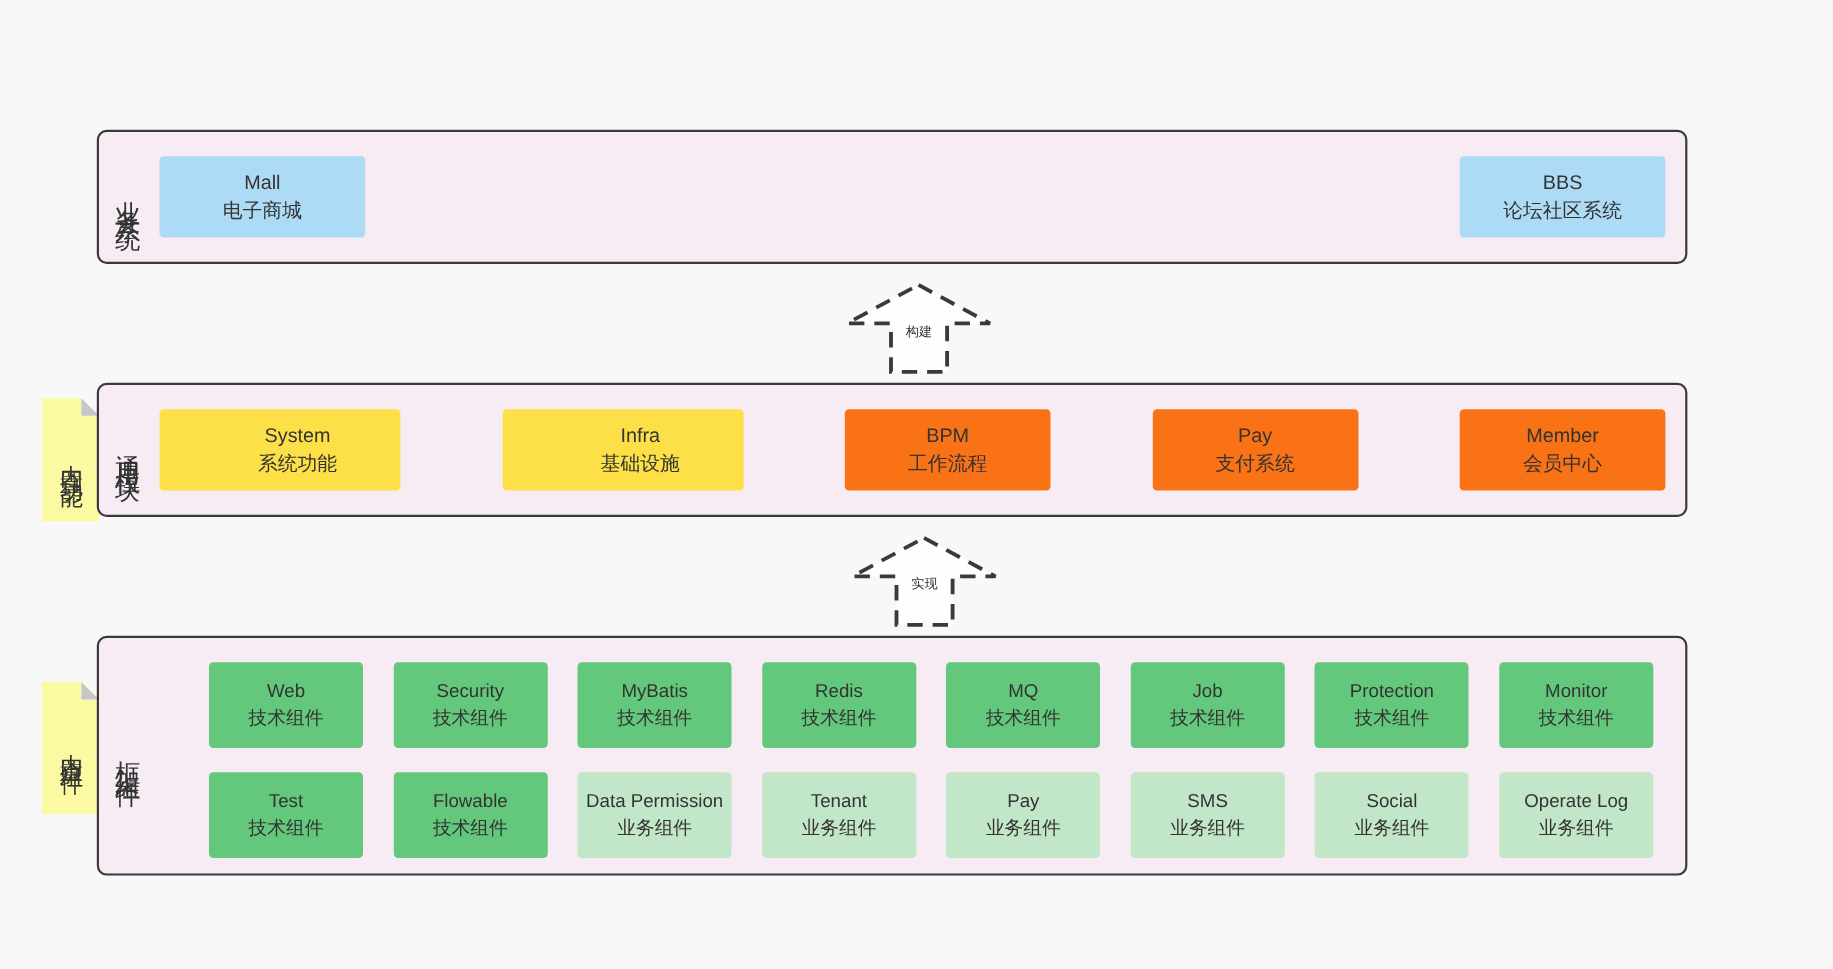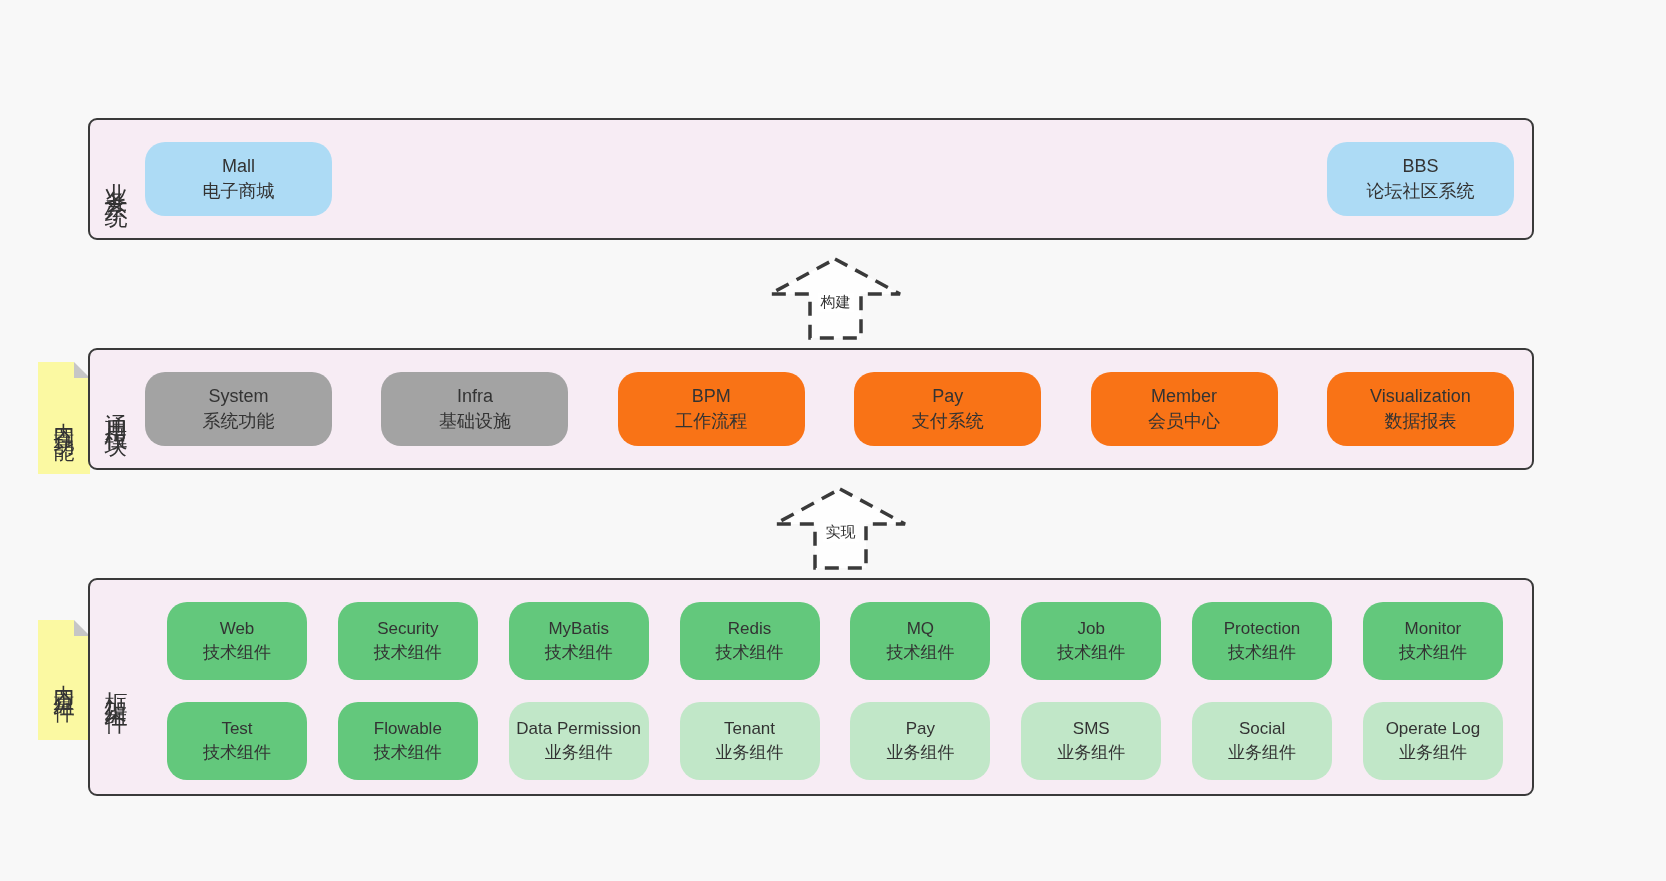--- a/index.html
+++ b/index.html
@@ -20,33 +20,33 @@
     position:absolute;left:10px;top:0;bottom:0;width:34px;
     display:flex;align-items:center;justify-content:center;
     writing-mode:vertical-rl;text-orientation:upright;
     font-size:23px;letter-spacing:7px;color:#333;
   }
   
   .row{
     position:absolute;left:55px;right:18px;top:0;bottom:0;
     display:flex;justify-content:space-between;align-items:center;
   }
-  .row8{position:absolute;left:39px;right:29px;height:78px;
+  .row8{position:absolute;left:62px;right:29px;height:78px;
     display:flex;justify-content:space-between;padding-left:38px;}
   #fw-row1{top:22px;}
   #fw-row2{top:122px;}
   .box{
     display:flex;flex-direction:column;justify-content:center;align-items:center;
-    border-radius:20px;text-align:center;font-size:18px;line-height:25px;color:#333;
+    border-radius:4px;text-align:center;font-size:18px;line-height:25px;color:#333;
   }
   .box.wide{width:187px;height:74px;}
   .box.small{width:140px;height:78px;font-size:17px;line-height:24px;}
   .box .t{white-space:pre-wrap;}
   .blue{background:#addbf5;}
-  .red{background:#a3a3a3;}
+  .red{background:#fde047;padding-left:32px;}
   .pink{background:#f97316;}
   .green{background:#63c87c;}
   .lgreen{background:#c1e7c8;}
   
   .note{
     position:absolute;left:38px;width:52px;background:#fbf9a2;
     display:flex;align-items:center;justify-content:center;
     writing-mode:vertical-rl;text-orientation:upright;
     font-size:21px;letter-spacing:6px;color:#333;
   }
@@ -56,21 +56,21 @@
   }
   #note-modules{top:362px;height:112px;}
   #note-framework{top:620px;height:120px;}
   
   .arrow{position:absolute;width:137px;height:84px;}
   #arrow-build{left:767px;top:257px;}
   #arrow-implement{left:772px;top:487px;}
   .arrow svg{display:block;width:137px;height:84px;}
   .arrow .lbl{
     position:absolute;left:50%;top:36px;transform:translateX(-50%);
-    background:#ffffff;padding:0 3px;font-size:15px;color:#333;white-space:nowrap;
+    background:#ffffff;padding:0 3px;font-size:12px;color:#333;white-space:nowrap;
   }
 </style>
 </head>
 <body>
 
 <div class="note" id="note-modules">
   <span>内置功能</span>
 </div>
 <div class="note" id="note-framework">
   <span>内置组件</span>
@@ -113,24 +113,20 @@
       <div class="s">工作流程</div>
     </div>
     <div class="box wide pink">
       <div class="t">Pay</div>
       <div class="s">支付系统</div>
     </div>
     <div class="box wide pink">
       <div class="t">Member</div>
       <div class="s">会员中心</div>
     </div>
-    <div class="box wide pink">
-      <div class="t">Visualization</div>
-      <div class="s">数据报表</div>
-    </div>
   </div>
 </div>
 
 <div class="arrow" id="arrow-implement">
   <svg viewBox="0 0 137 84">
     <path d="M68,2 L133,37 L94,37 L94,81 L43,81 L43,37 L3,37 Z" fill="#fefefe" stroke="#3a3a3a" stroke-width="3.5" stroke-dasharray="14 9"></path>
   </svg>
   <div class="lbl">实现</div>
 </div>
 

